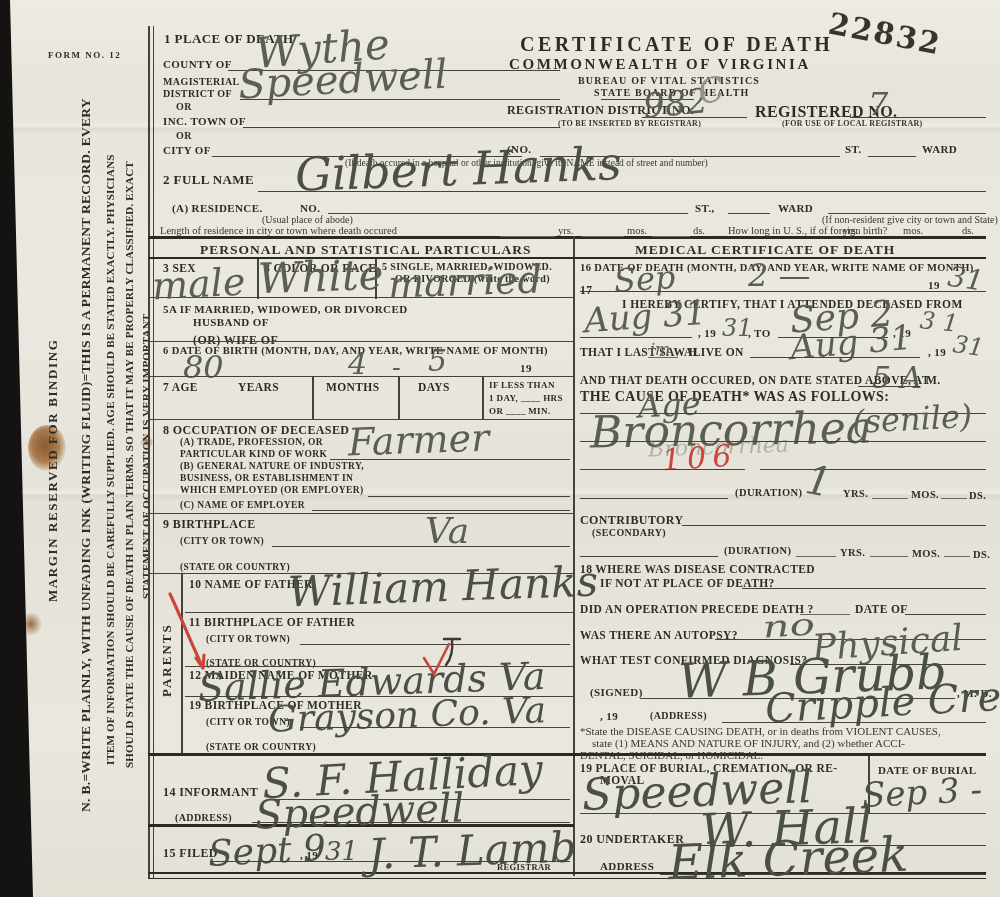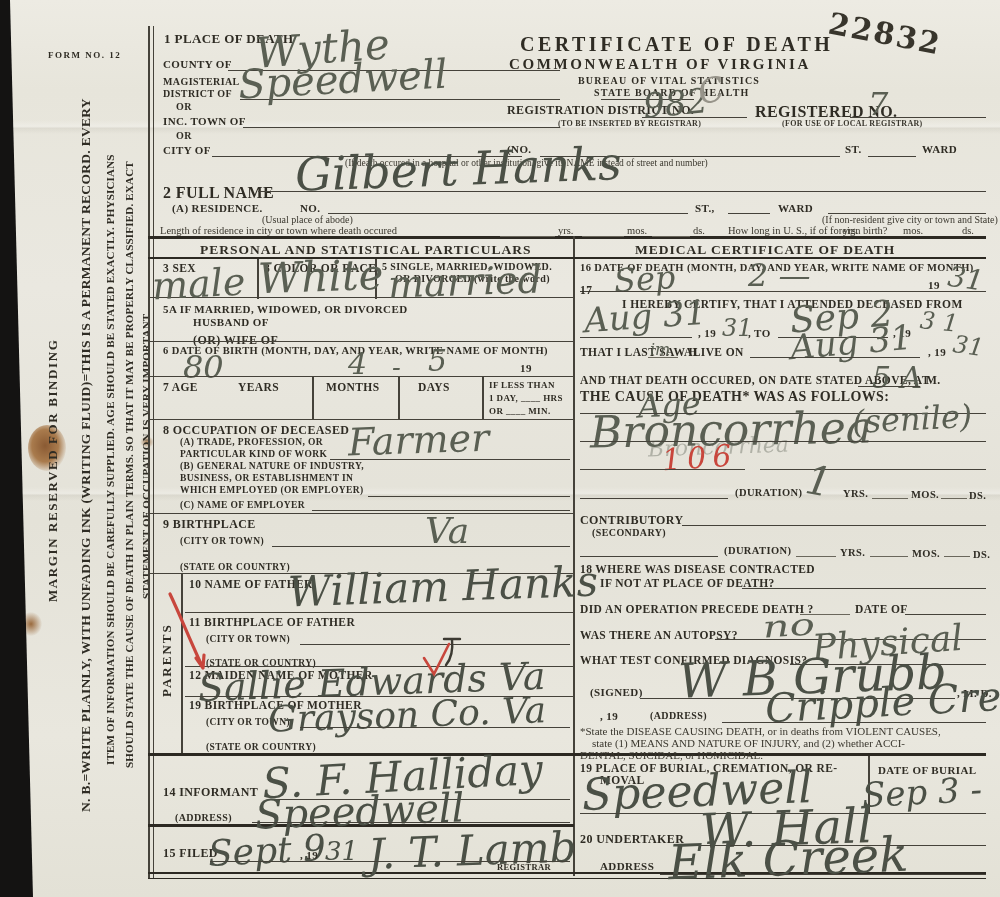--- a/index.html
+++ b/index.html
@@ -84,21 +84,21 @@
 <span class="hw" style="left:868px;top:85px;font-size:32px">7</span>
 <span class="cap" style="left:782px;top:119px;font-size:8px;font-weight:bold;letter-spacing:.3px">(FOR USE OF LOCAL REGISTRAR)</span>
 
 <span class="lbl" style="left:507px;top:143px;font-size:11px">(NO.</span>
 <div class="ln" style="left:540px;top:156px;width:300px"></div>
 <span class="lbl" style="left:845px;top:143px;font-size:11px">ST.</span>
 <div class="ln" style="left:868px;top:156px;width:48px"></div>
 <span class="lbl" style="left:922px;top:143px;font-size:11px">WARD</span>
 <span class="cap" style="left:345px;top:158px;font-size:9.5px">(If death occured in a hospital or other institution, give its NAME instead of street and number)</span>
 
-<span class="lbl" style="left:163px;top:184px;font-size:16px">2  FULL NAME</span>
+<span class="lbl" style="left:163px;top:172px;font-size:13px">2  FULL NAME</span>
 <div class="ln" style="left:258px;top:191px;width:728px"></div>
 <span class="hw hw2" style="left:295px;top:142px;font-size:46px;transform:rotate(-2deg)">Gilbert Hanks</span>
 
 <span class="lbl" style="left:172px;top:202px;font-size:11px">(A)  RESIDENCE.</span>
 <span class="lbl" style="left:300px;top:202px;font-size:11px">NO.</span>
 <div class="ln" style="left:328px;top:213px;width:360px"></div>
 <span class="lbl" style="left:695px;top:202px;font-size:11px">ST.,</span>
 <div class="ln" style="left:728px;top:213px;width:42px"></div>
 <span class="lbl" style="left:778px;top:202px;font-size:11px">WARD</span>
 <div class="ln" style="left:828px;top:213px;width:158px"></div>

